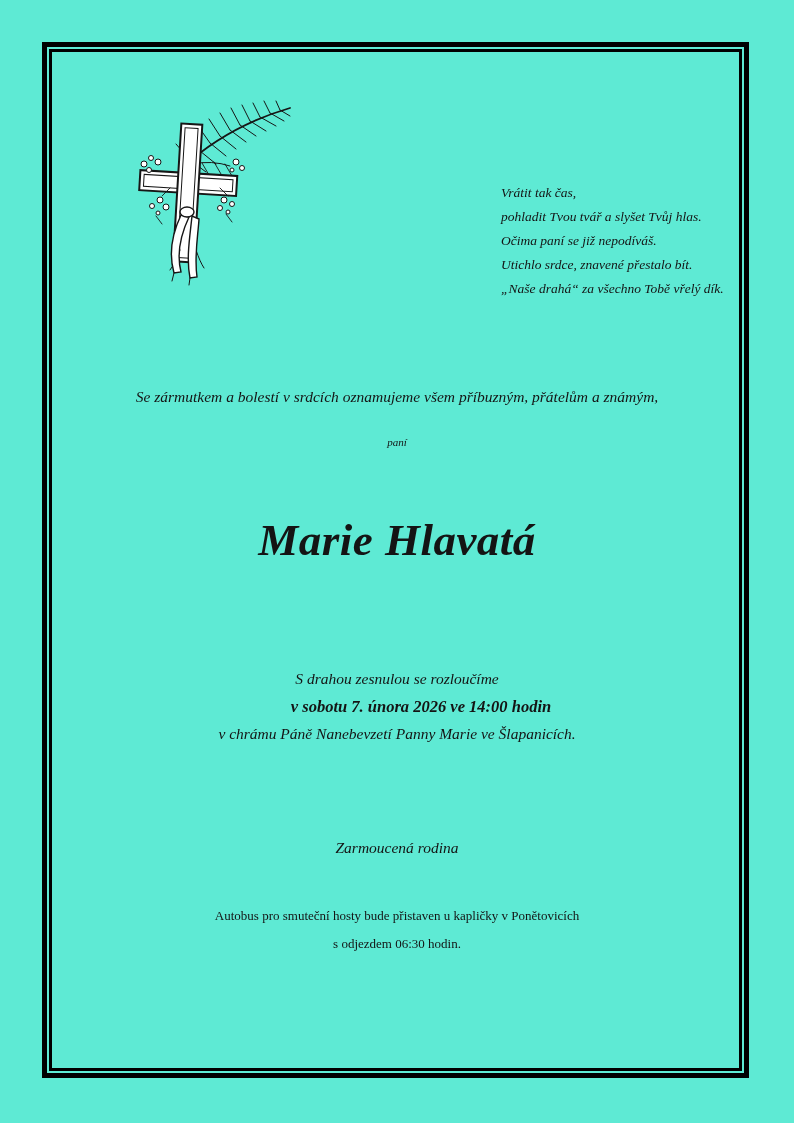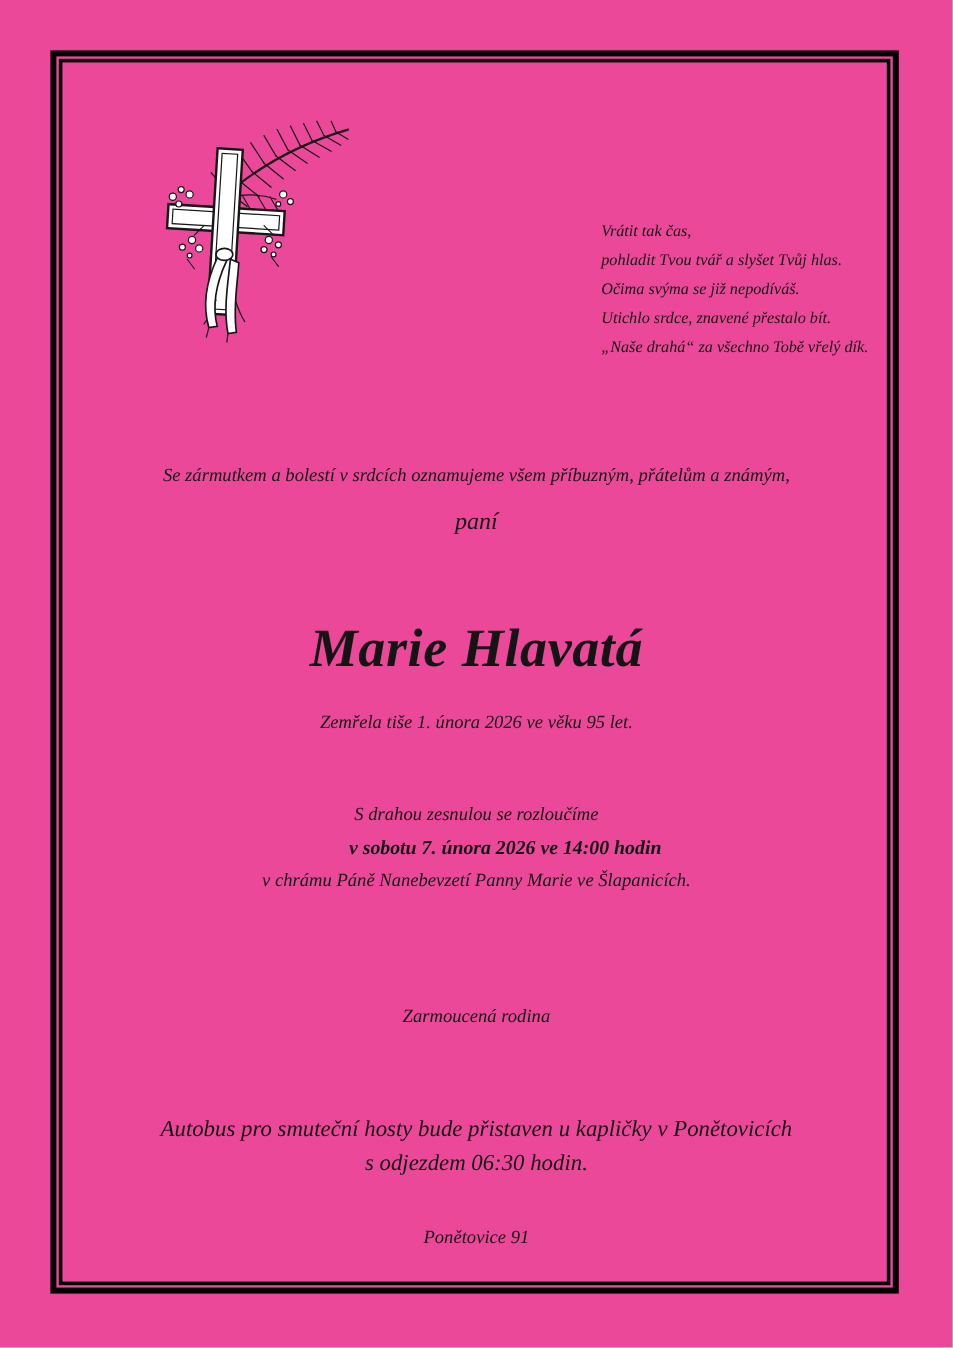--- a/index.html
+++ b/index.html
@@ -1,20 +1,20 @@
 <!DOCTYPE html>
 <html><head>
 <meta charset="utf-8">
 <style>
   html, body { margin: 0; padding: 0; background: #fff; }
   .page {
     position: relative;
     width: 794px;
     height: 1123px;
-    background: #ec4899;
+    background: #5eead4;
     font-family: "Liberation Serif", serif;
     color: #141414;
     overflow: hidden;
     margin: 0 auto;
   }
   .frame {
     position: absolute;
     left: 42px; top: 42px;
     width: 707px; height: 1036px;
     border: 5px solid #000;
@@ -43,23 +43,23 @@
     left: 0; width: 794px;
     text-align: center;
   }
   .announce {
     top: 385px;
     font-style: italic;
     font-size: 15.5px;
     line-height: 24.5px;
   }
   .salutation {
-    top: 424px;
-    font-style: italic;
-    font-size: 20px;
+    top: 436px;
+    font-style: italic;
+    font-size: 11px;
   }
   .name {
     top: 514px;
     font-style: italic;
     font-weight: bold;
     font-size: 45px;
     letter-spacing: 0.5px;
   }
   .death {
     top: 594px;
@@ -76,23 +76,22 @@
     font-weight: bold;
     font-size: 16.5px;
     margin-left: 48px;
   }
   .family {
     top: 839px;
     font-style: italic;
     font-size: 15.5px;
   }
   .bus {
-    top: 928px;
-    font-style: italic;
-    font-size: 19px;
+    top: 902px;
+    font-size: 13px;
     line-height: 28px;
   }
   .address {
     top: 1023px;
     font-style: italic;
     font-size: 15.5px;
   }
   .footer {
     top: 1087px;
     font-size: 12px;
@@ -181,44 +180,42 @@
       <path class="shape" stroke-width="1.4" d="M60,116 C58,136 54,158 58,178 L65,177 C62,156 66,136 67,119 Z"></path>
       <ellipse class="shape" stroke-width="1.4" cx="55" cy="112" rx="7" ry="5"></ellipse>
       <path class="ln" stroke-width="1" d="M42,173 L40,181"></path>
       <path class="ln" stroke-width="1" d="M58,178 L57,185"></path>
     </g>
   </svg>
 
   <div class="poem">
     <div>Vrátit tak čas,</div>
     <div>pohladit Tvou tvář a slyšet Tvůj hlas.</div>
-    <div>Očima svýma se již nepodíváš.</div>
+    <div>Očima paní se již nepodíváš.</div>
     <div>Utichlo srdce, znavené přestalo bít.</div>
     <div>„Naše drahá“ za všechno Tobě vřelý dík.</div>
   </div>
 
   <div class="centered announce">
     <div>Se zármutkem a bolestí v srdcích oznamujeme všem příbuzným, přátelům a známým,</div>
   </div>
 
   <div class="centered salutation">paní</div>
 
   <div class="centered name">Marie Hlavatá</div>
 
-  <div class="centered death">Zemřela tiše 1. února 2026 ve věku 95 let.</div>
 
   <div class="centered farewell">
     <div>S drahou zesnulou se rozloučíme</div>
     <div class="bold-line">v sobotu 7. února 2026 ve 14:00 hodin</div>
     <div>v chrámu Páně Nanebevzetí Panny Marie ve Šlapanicích.</div>
   </div>
 
   <div class="centered family">Zarmoucená rodina</div>
 
   <div class="centered bus">
     <div>Autobus pro smuteční hosty bude přistaven u kapličky v Ponětovicích</div>
     <div>s odjezdem 06:30 hodin.</div>
   </div>
 
-  <div class="centered address">Ponětovice 91</div>
 
 
 </div>
 
 </body></html>

